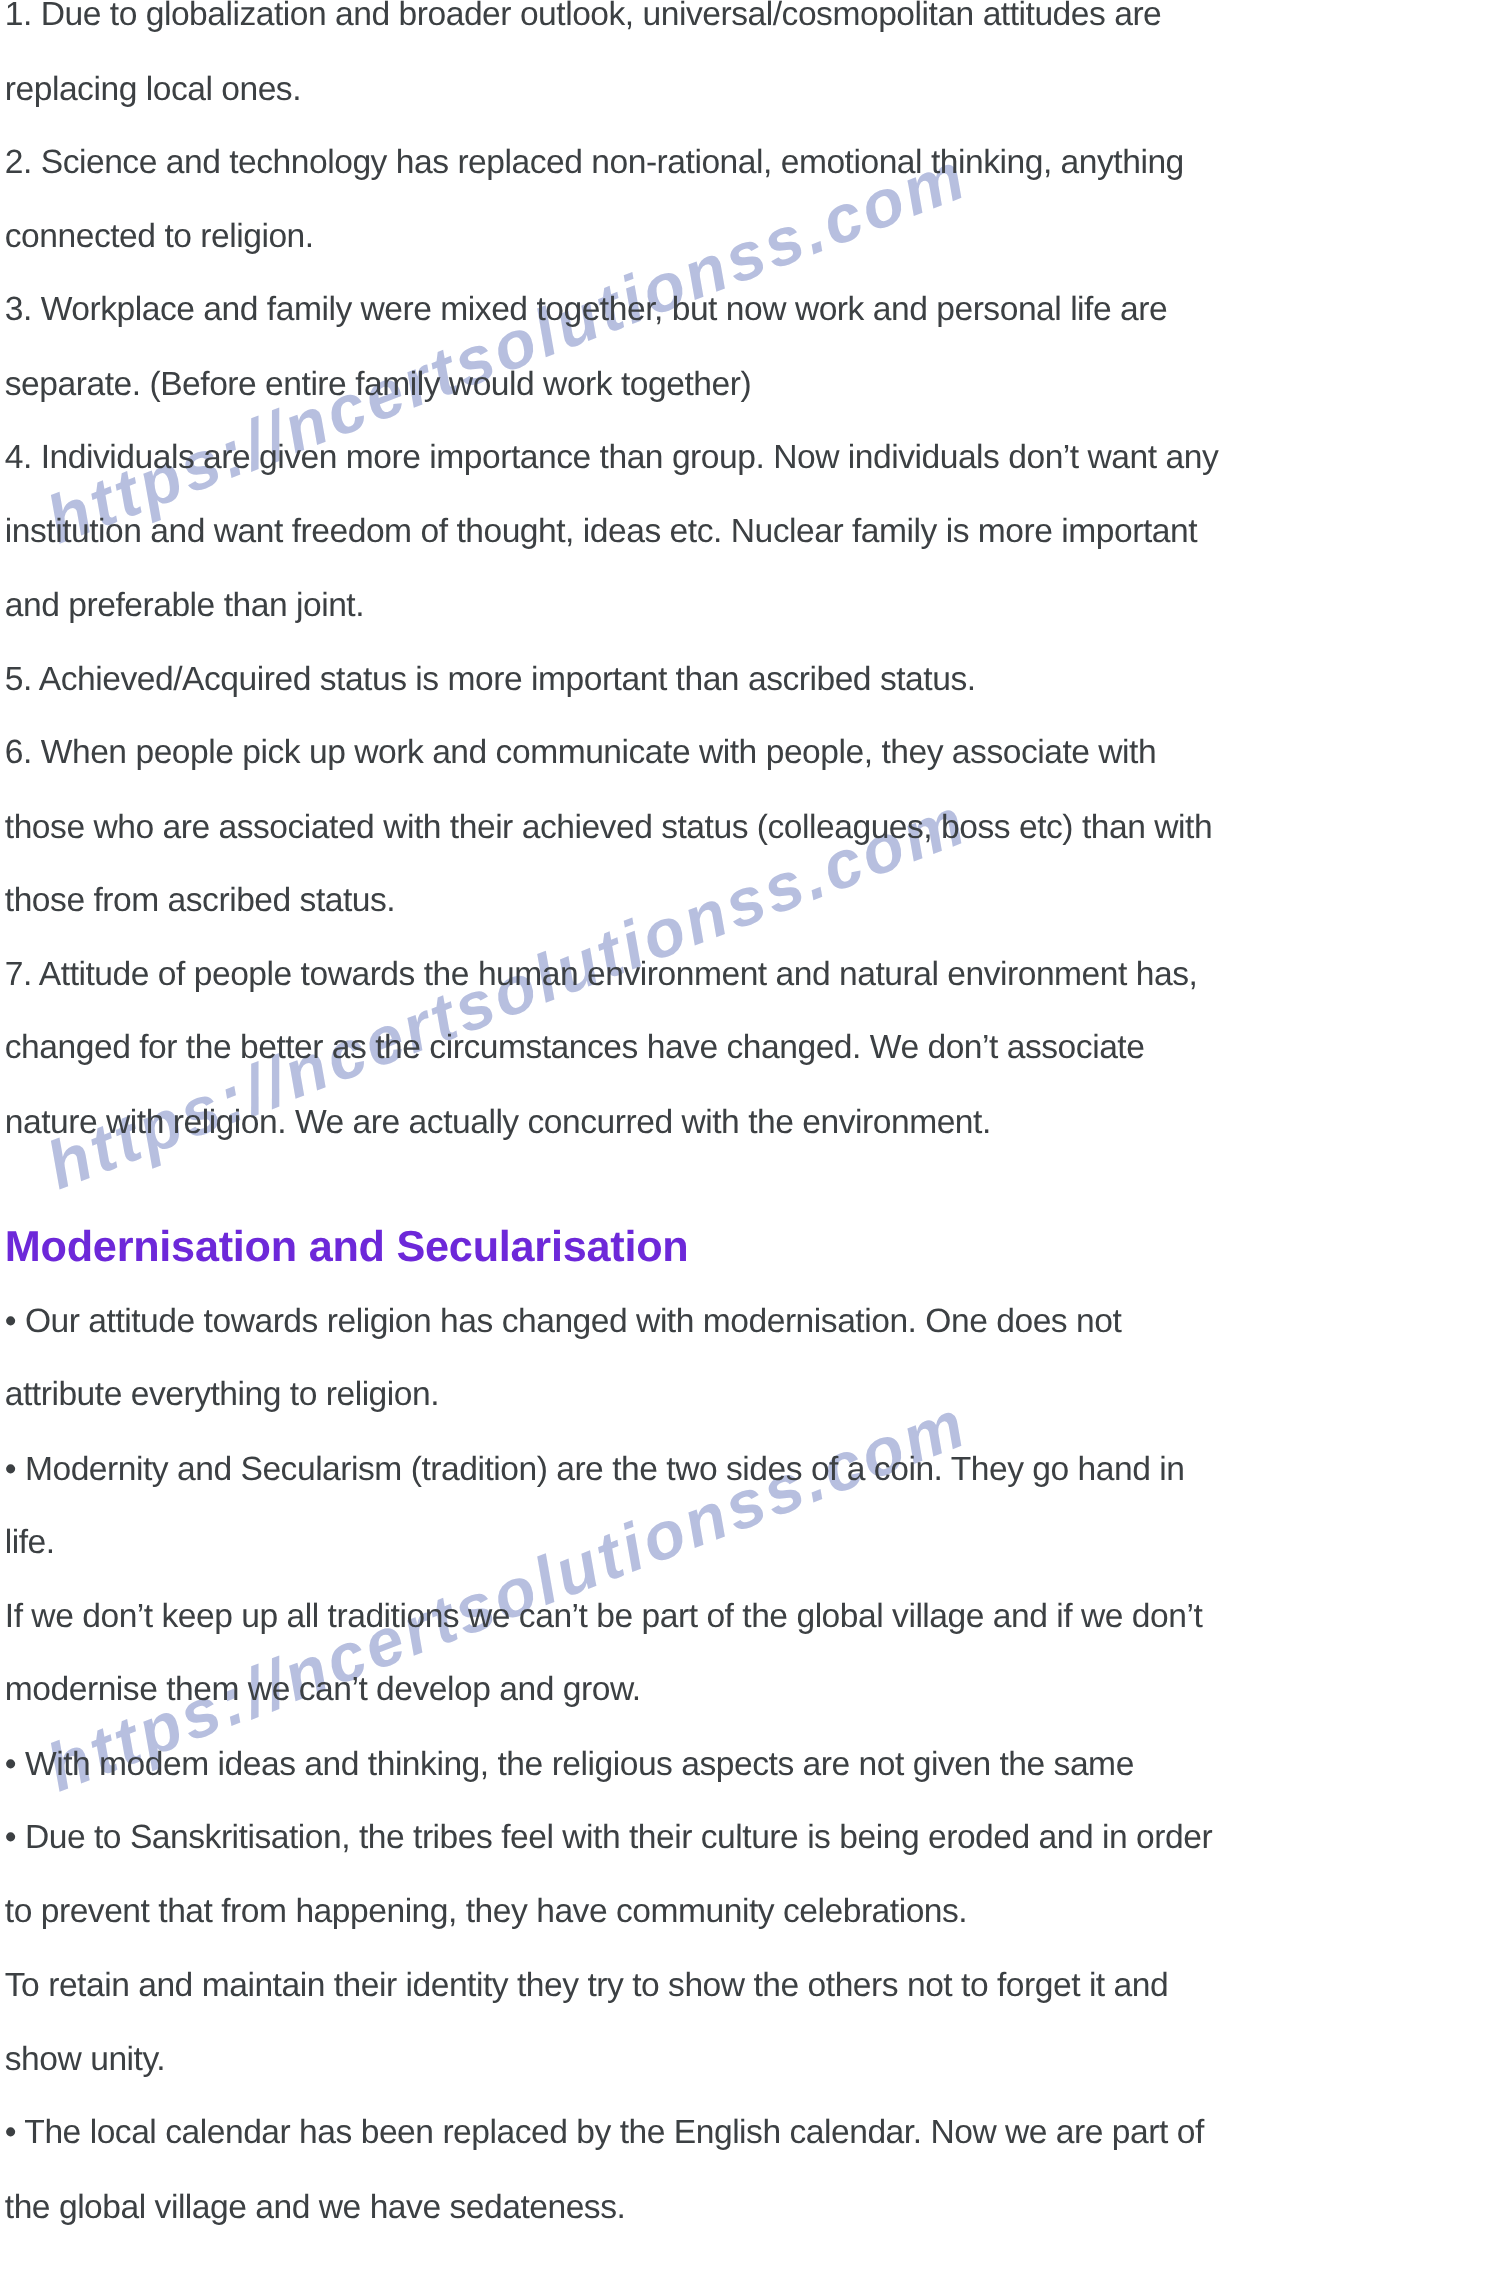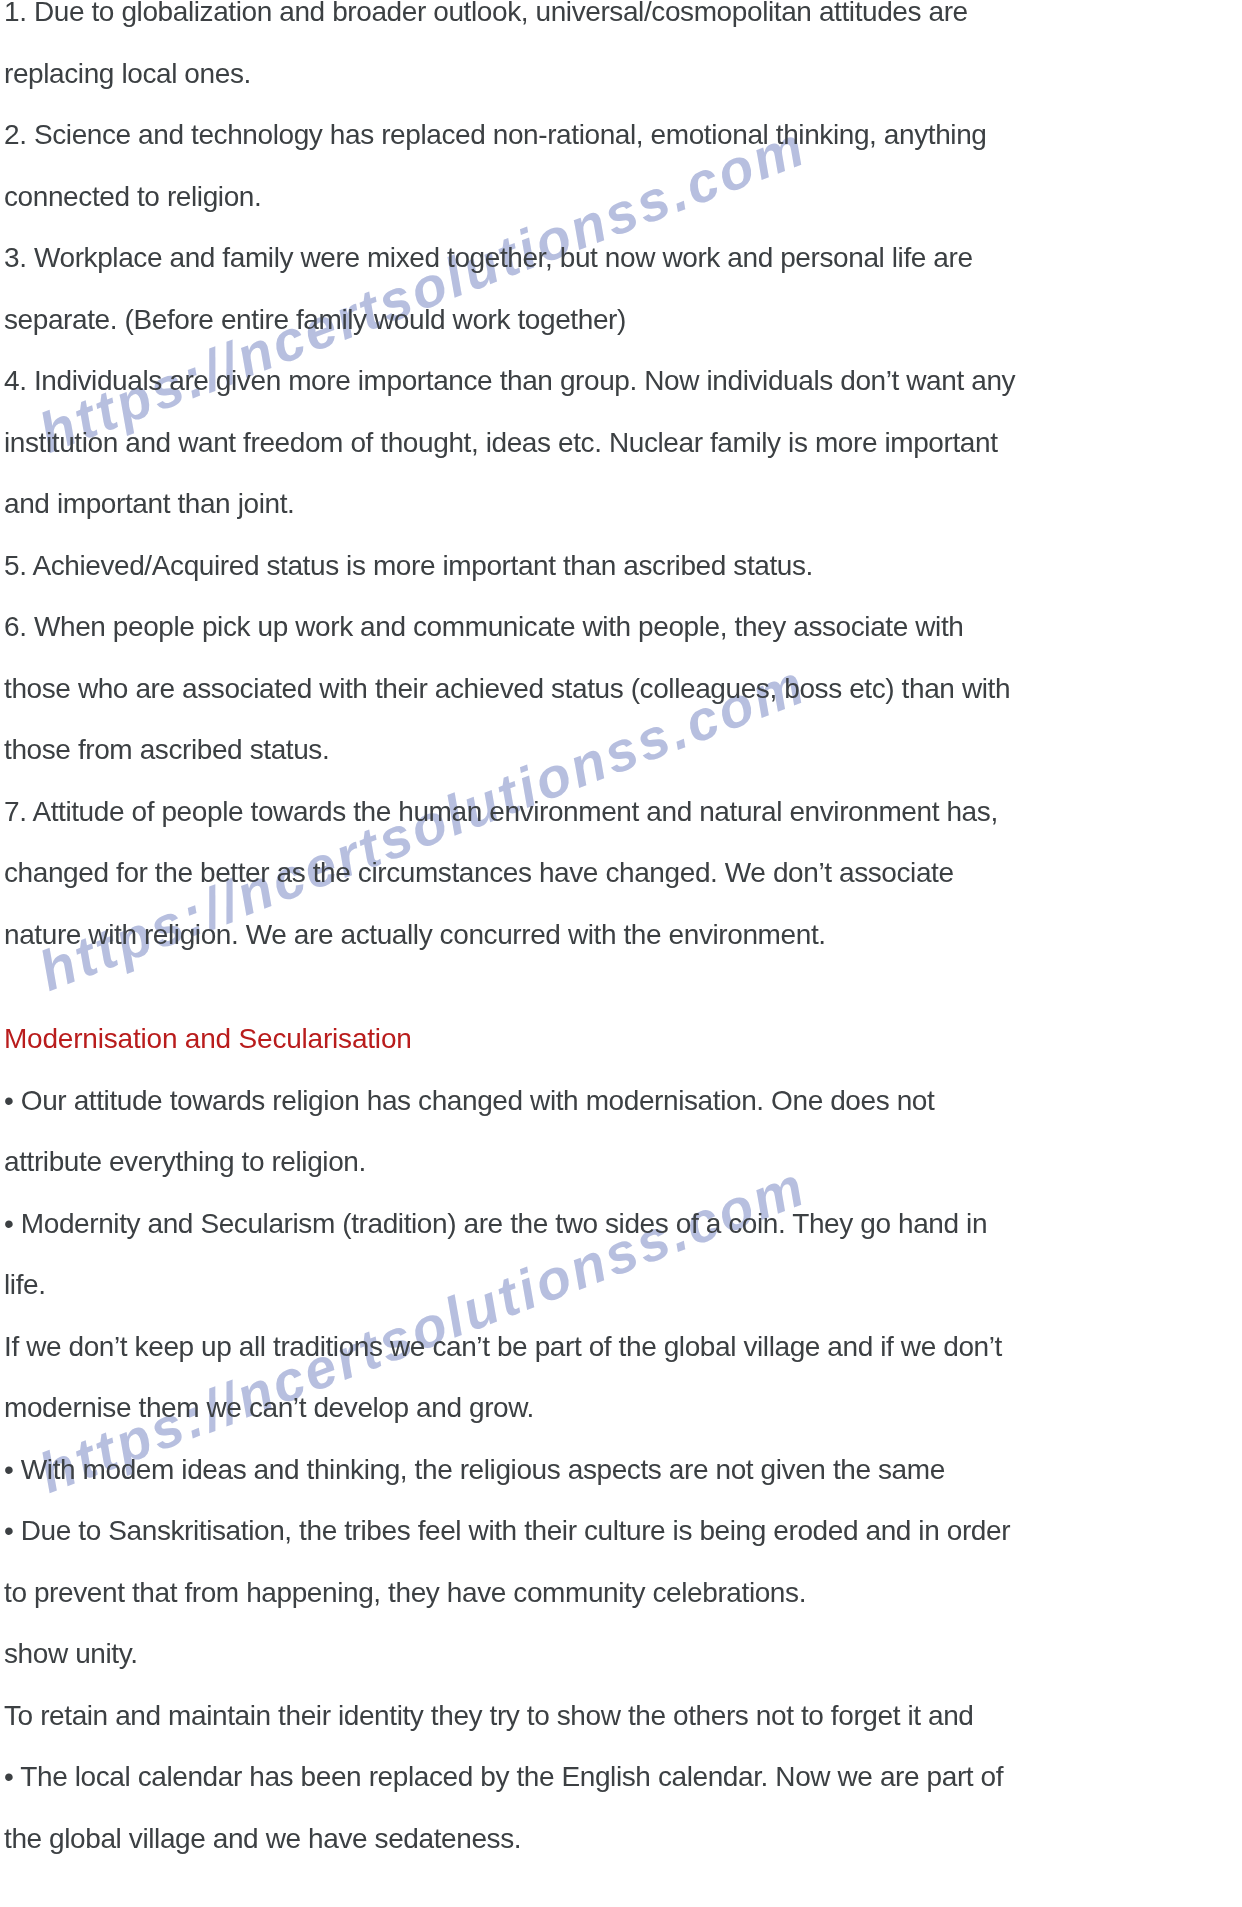--- a/index.html
+++ b/index.html
@@ -51,24 +51,24 @@
     color: #3c4043;
     font-size: 28px;
     letter-spacing: -0.4px;
   }
   .line {
     line-height: 61.5px;
     white-space: nowrap;
   }
   .heading {
     margin: 43px 0 0 0;
-    font-size: 28px;
-    font-weight: normal;
+    font-size: 36px;
+    font-weight: bold;
     line-height: 61.5px;
-    color: #b91c1c;
+    color: #6d28d9;
     letter-spacing: -0.2px;
   }
 </style>
 </head>
 <body>
 
 <div class="page">
 
   <div class="wm wm1">https://ncertsolutionss.com</div>
   <div class="wm wm2">https://ncertsolutionss.com</div>
@@ -76,39 +76,39 @@
 
   <div class="text-block">
     <div class="line">1. Due to globalization and broader outlook, universal/cosmopolitan attitudes are</div>
     <div class="line">replacing local ones.</div>
     <div class="line">2. Science and technology has replaced non-rational, emotional thinking, anything</div>
     <div class="line">connected to religion.</div>
     <div class="line">3. Workplace and family were mixed together, but now work and personal life are</div>
     <div class="line">separate. (Before entire family would work together)</div>
     <div class="line">4. Individuals are given more importance than group. Now individuals don’t want any</div>
     <div class="line">institution and want freedom of thought, ideas etc. Nuclear family is more important</div>
-    <div class="line">and important than joint.</div>
+    <div class="line">and preferable than joint.</div>
     <div class="line">5. Achieved/Acquired status is more important than ascribed status.</div>
     <div class="line">6. When people pick up work and communicate with people, they associate with</div>
     <div class="line">those who are associated with their achieved status (colleagues, boss etc) than with</div>
     <div class="line">those from ascribed status.</div>
     <div class="line">7. Attitude of people towards the human environment and natural environment has,</div>
     <div class="line">changed for the better as the circumstances have changed. We don’t associate</div>
     <div class="line">nature with religion. We are actually concurred with the environment.</div>
 
     <h2 class="heading">Modernisation and Secularisation</h2>
 
     <div class="line">• Our attitude towards religion has changed with modernisation. One does not</div>
     <div class="line">attribute everything to religion.</div>
     <div class="line">• Modernity and Secularism (tradition) are the two sides of a coin. They go hand in</div>
     <div class="line">life.</div>
     <div class="line">If we don’t keep up all traditions we can’t be part of the global village and if we don’t</div>
     <div class="line">modernise them we can’t develop and grow.</div>
     <div class="line">• With modem ideas and thinking, the religious aspects are not given the same</div>
     <div class="line">• Due to Sanskritisation, the tribes feel with their culture is being eroded and in order</div>
     <div class="line">to prevent that from happening, they have community celebrations.</div>
+    <div class="line">To retain and maintain their identity they try to show the others not to forget it and</div>
     <div class="line">show unity.</div>
-    <div class="line">To retain and maintain their identity they try to show the others not to forget it and</div>
     <div class="line">• The local calendar has been replaced by the English calendar. Now we are part of</div>
     <div class="line">the global village and we have sedateness.</div>
   </div>
 
 </div>
 
 </body></html>

